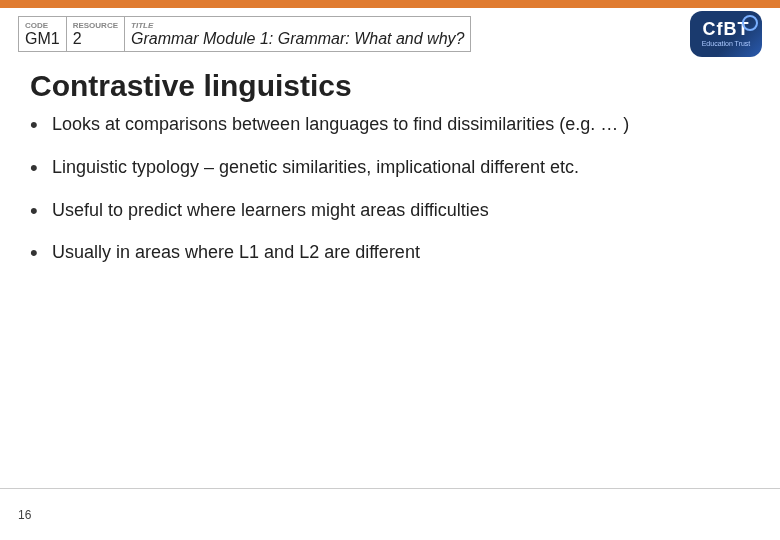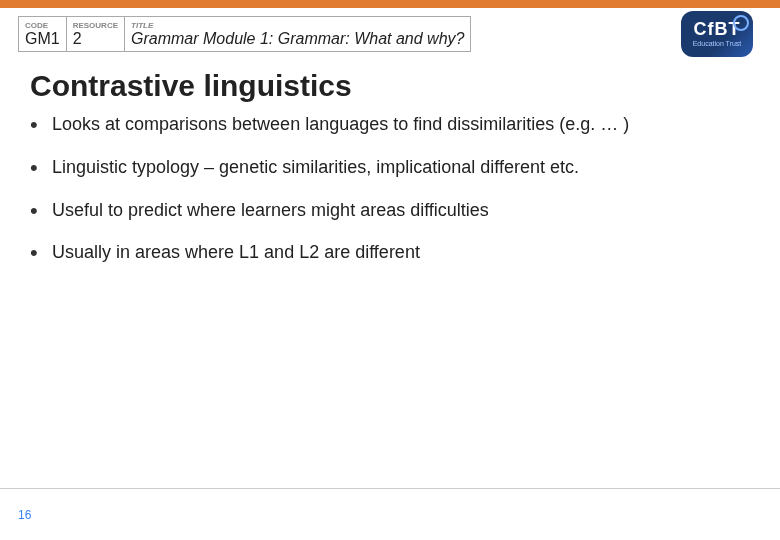--- a/index.html
+++ b/index.html
@@ -21,21 +21,21 @@
       position: absolute;
       top: 0;
       left: 0;
     }
 
     
     .header {
       position: absolute;
       top: 8px;
       left: 0;
-      right: 9px;
+      right: 0;
       height: 52px;
       display: flex;
       align-items: center;
       justify-content: space-between;
       padding: 0 18px;
     }
 
     
     .meta-table {
       display: flex;
@@ -183,21 +183,21 @@
       text-decoration: underline;
     }
 
     .footer-copy {
       font-size: 10px;
       color: #555;
     }
 
     .page-number {
       font-size: 12px;
-      color: #3b82f6;
+      color: #404040;
     }
 
     .footer-left {
       display: flex;
       flex-direction: column;
       gap: 2px;
     }
   </style>
 </head>
 <body>

